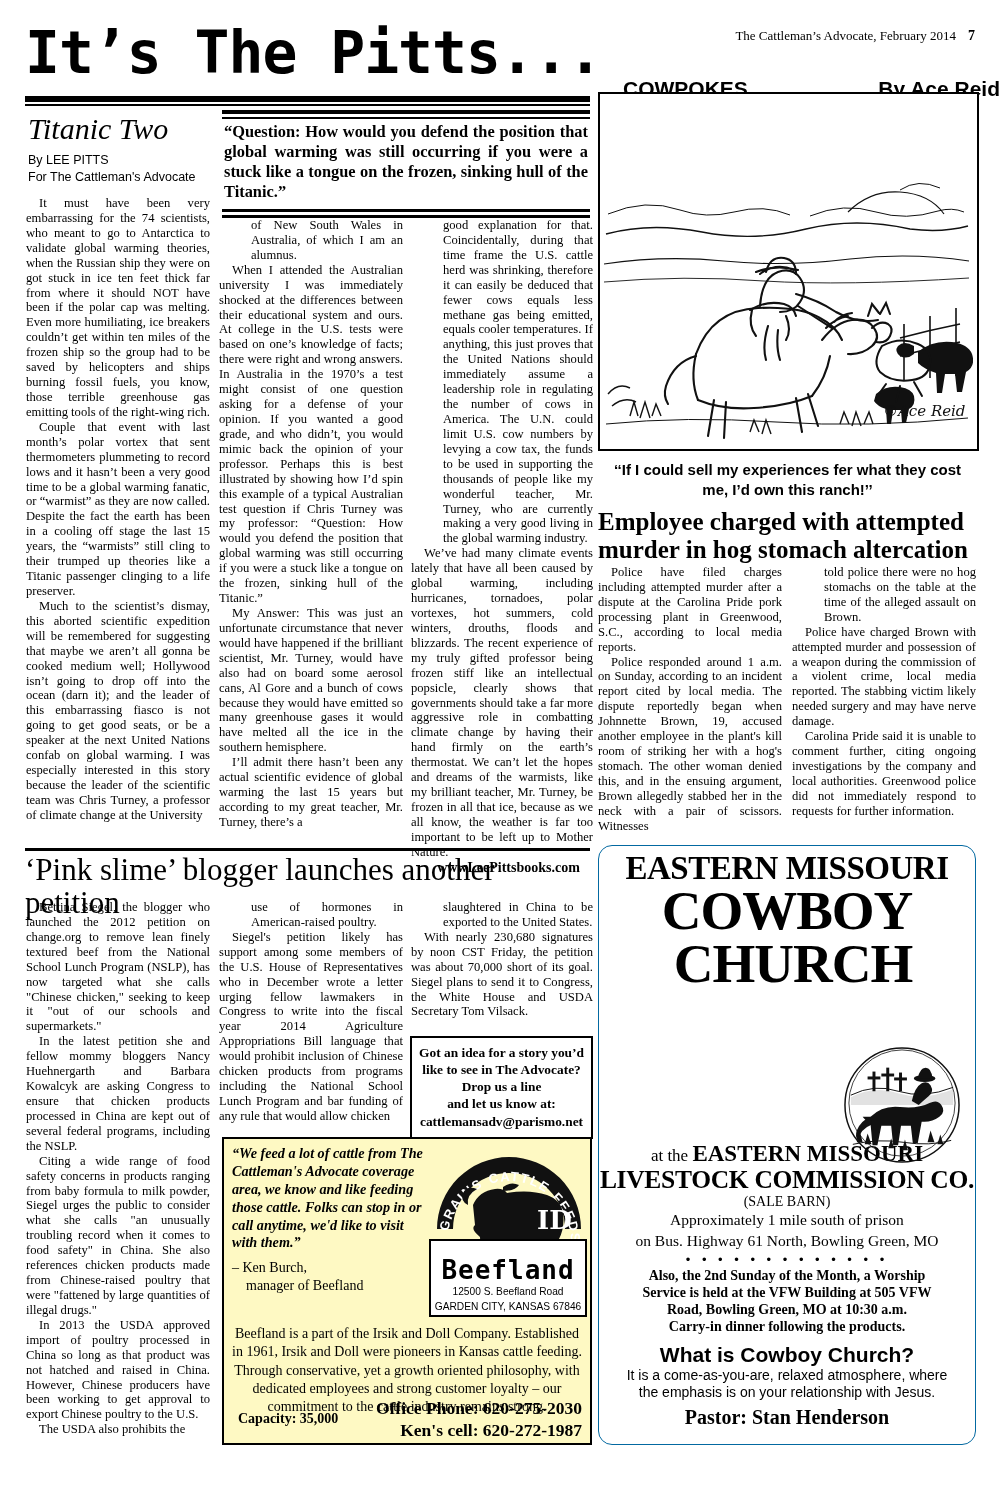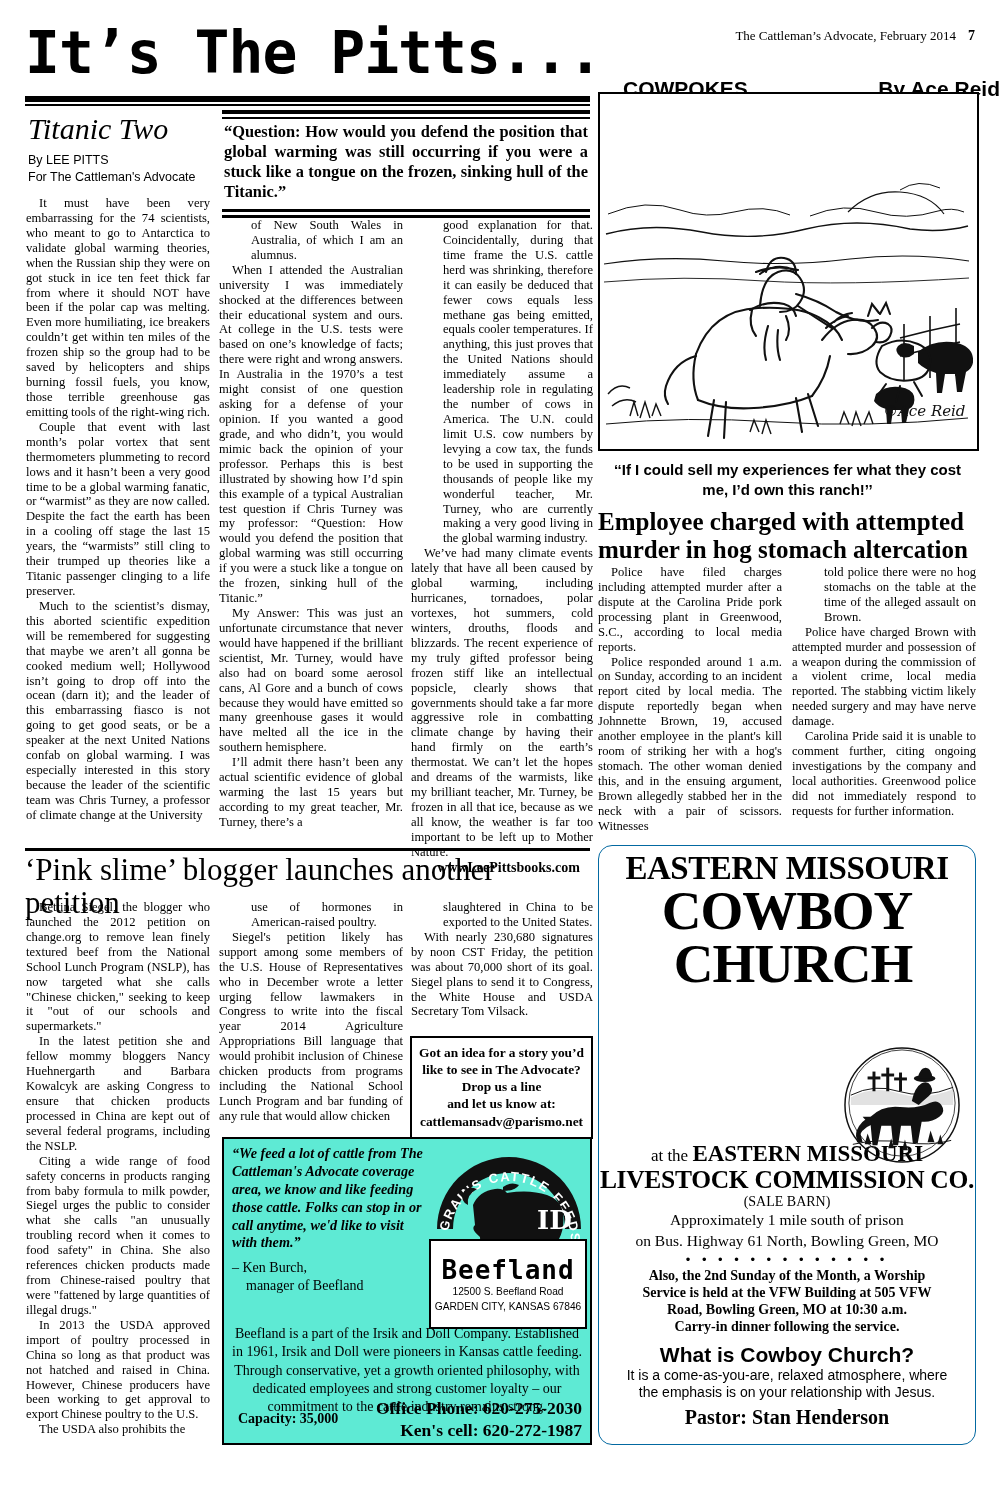--- a/index.html
+++ b/index.html
@@ -66,26 +66,26 @@
   .ps-head{position:absolute;left:25px;top:854px;width:570px;font-family:"Liberation Serif",serif;font-size:31px;line-height:1.05;}
   #p1{left:26px;top:900px;width:184px;}
   #p2{left:219px;top:900px;width:184px;}
   #p3{left:411px;top:900px;width:182px;}
 
   
   .ideabox{position:absolute;left:410px;top:1036px;width:183px;border:2px solid #000;box-sizing:border-box;
     padding:6px 4px 7px;text-align:center;font-family:"Liberation Serif",serif;font-weight:bold;font-size:13.4px;line-height:1.28;}
 
   
-  .beefland{position:absolute;left:222px;top:1137px;width:370px;height:308px;border:2px solid #000;box-sizing:border-box;background:#5eead4;}
+  .beefland{position:absolute;left:222px;top:1137px;width:370px;height:308px;border:2px solid #000;box-sizing:border-box;background:#fef9c3;}
   .bf-quote{position:absolute;left:8px;top:6px;width:196px;font-family:"Liberation Serif",serif;font-style:italic;font-weight:bold;font-size:14.2px;line-height:1.26;}
   .bf-attrib{position:absolute;left:8px;top:120px;width:200px;font-family:"Liberation Serif",serif;font-size:14px;line-height:1.3;font-style:normal;}
   .bf-attrib .ind{display:block;padding-left:14px;}
   .bf-logo{position:absolute;left:205px;top:4px;width:160px;height:150px;}
-  .bf-plate{position:absolute;left:205px;top:100px;width:158px;height:90px;border:2px solid #000;background:#fff;box-sizing:border-box;text-align:center;}
+  .bf-plate{position:absolute;left:205px;top:100px;width:158px;height:78px;border:2px solid #000;background:#fff;box-sizing:border-box;text-align:center;}
   .bf-name{font-family:"DejaVu Sans Mono",monospace;font-weight:bold;font-size:26px;letter-spacing:1px;line-height:1;margin-top:16px;}
   .bf-addr{font-family:"Liberation Sans",sans-serif;font-size:10.2px;line-height:1.22;margin-top:3px;}
   .bf-body{position:absolute;left:6px;top:186px;width:354px;text-align:center;font-family:"Liberation Serif",serif;font-size:14px;line-height:1.31;}
   .bf-cap{position:absolute;left:14px;top:272px;font-family:"Liberation Serif",serif;font-weight:bold;font-size:14px;}
   .bf-phones{position:absolute;right:8px;top:258px;text-align:right;font-family:"Liberation Serif",serif;font-weight:bold;font-size:17.5px;line-height:1.28;}
 
   
   .church{position:absolute;left:598px;top:845px;width:378px;height:600px;border:1px solid #0369a1;border-radius:14px;box-sizing:border-box;background:#fff;overflow:hidden;}
   .ch-l1{text-align:center;font-family:"Liberation Serif",serif;font-weight:bold;font-size:33px;line-height:1;margin-top:6px;letter-spacing:-0.5px;}
   .ch-l2{text-align:center;font-family:"Liberation Serif",serif;font-weight:bold;font-size:55px;line-height:0.95;letter-spacing:-1px;}
@@ -353,21 +353,21 @@
     </svg>
     <div class="ch-at"><span>at the </span><b>EASTERN MISSOURI</b></div>
     <div class="ch-lv">LIVESTOCK COMMISSION CO.</div>
     <div class="ch-sale">(SALE BARN)</div>
     <div class="ch-appr">Approximately 1 mile south of prison</div>
     <div class="ch-appr">on Bus. Highway 61 North, Bowling Green, MO</div>
     <div class="ch-dots">• • • • • • • • • • • • •</div>
     <div class="ch-also">Also, the 2nd Sunday of the Month, a Worship</div>
     <div class="ch-also">Service is held at the VFW Building at 505 VFW</div>
     <div class="ch-also">Road, Bowling Green, MO at 10:30 a.m.</div>
-    <div class="ch-also">Carry-in dinner following the service.</div>
+    <div class="ch-also">Carry-in dinner following the products.</div>
     <div class="ch-what">What is Cowboy Church?</div>
     <div class="ch-desc">It is a come-as-you-are, relaxed atmosphere, where</div>
     <div class="ch-desc">the emphasis is on your relationship with Jesus.</div>
     <div class="ch-pastor">Pastor: Stan Henderson</div>
 
   </div>
 
 </div>
 
 </body></html>

